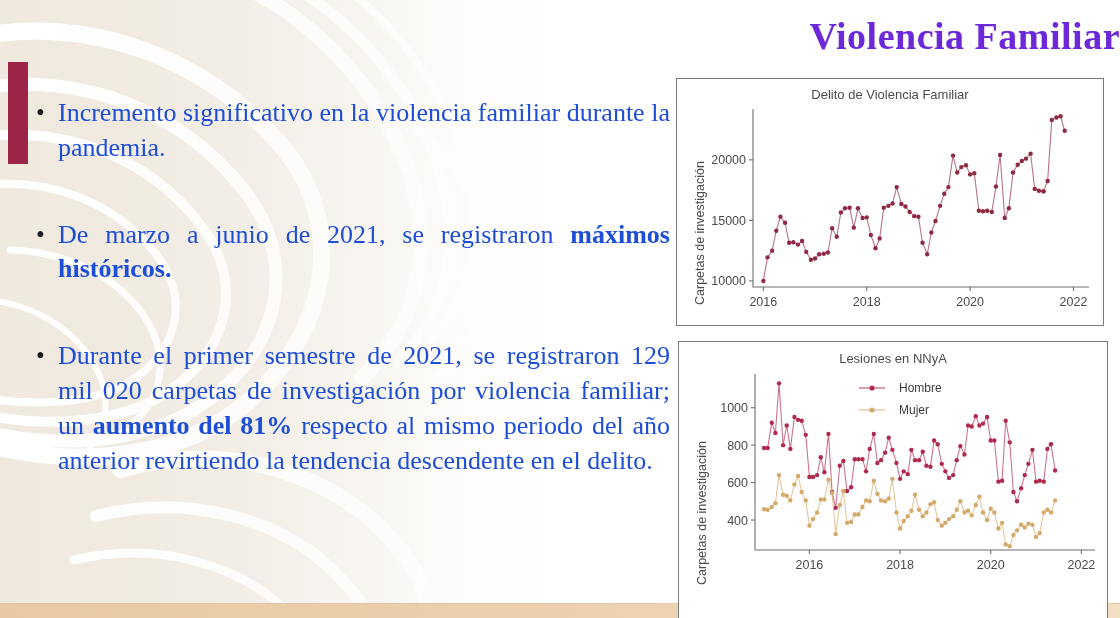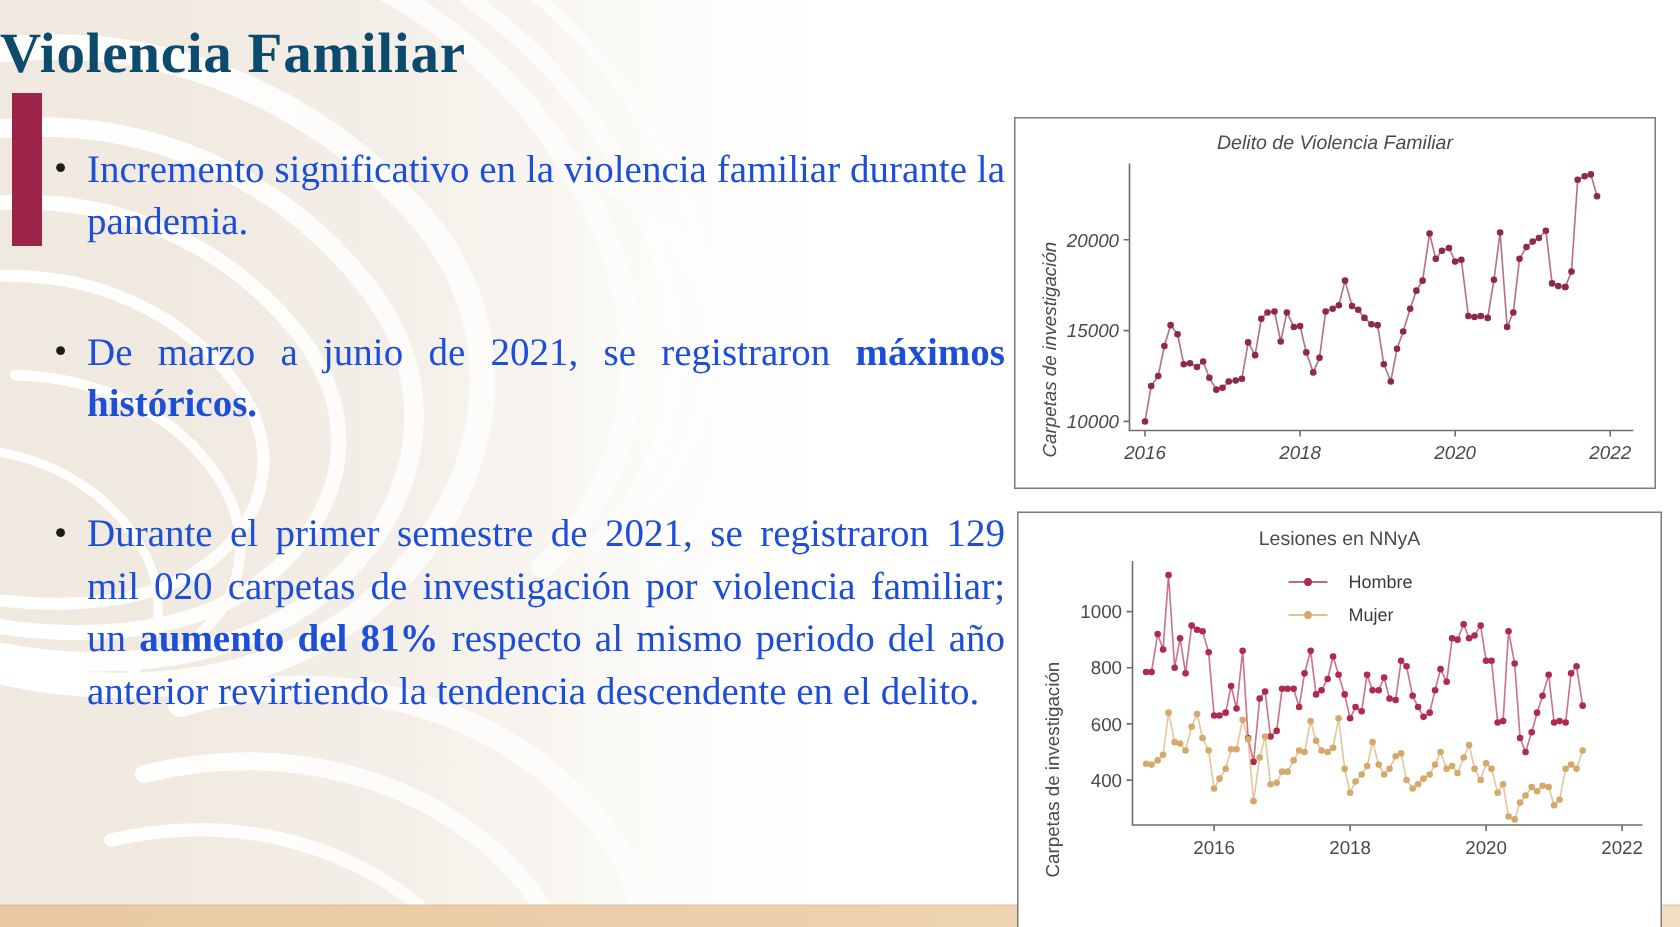--- a/index.html
+++ b/index.html
@@ -29,24 +29,24 @@
 
   
   #accent-bar{
     position:absolute;left:8px;top:62px;width:20px;height:102px;
     background:#9D2449;z-index:2;
   }
 
   
   #page-title{
     position:absolute;left:0;right:0;top:14px;
-    text-align:left;z-index:3;
+    text-align:right;z-index:3;
     font-family:"Liberation Serif", serif;
     font-weight:bold;font-size:38px;letter-spacing:.5px;
-    color:#0c4a6e;
+    color:#6d28d9;
   }
 
   
   #bullets{
     position:absolute;left:36px;top:96px;width:634px;z-index:3;
   }
   .bullet{
     display:flex;align-items:flex-start;
     margin-bottom:34px;
   }
@@ -65,21 +65,21 @@
   #bullet-2 .bullet-text{ text-align:justify; }
   #bullet-1{margin-bottom:52px;}
   #bullet-2{margin-bottom:52px;}
 
   
   .chart-panel{
     position:absolute;z-index:3;
     background:#ffffff;border:1.4px solid #7a7a7a;
     box-sizing:border-box;
   }
-  #chart-1{left:676px;top:78px;width:428px;height:248px;font-style:italic;}
+  #chart-1{left:676px;top:78px;width:428px;height:248px;}
   #chart-2{left:678px;top:341px;width:430px;height:317px;}
 
   .chart-title{
     position:absolute;left:0;right:0;top:8px;text-align:center;
     font-family:"Liberation Sans", sans-serif;
     font-size:13px;color:#4b4b4b;
   }
   #chart-2 .chart-title{top:9px;}
 
   .ylab{

